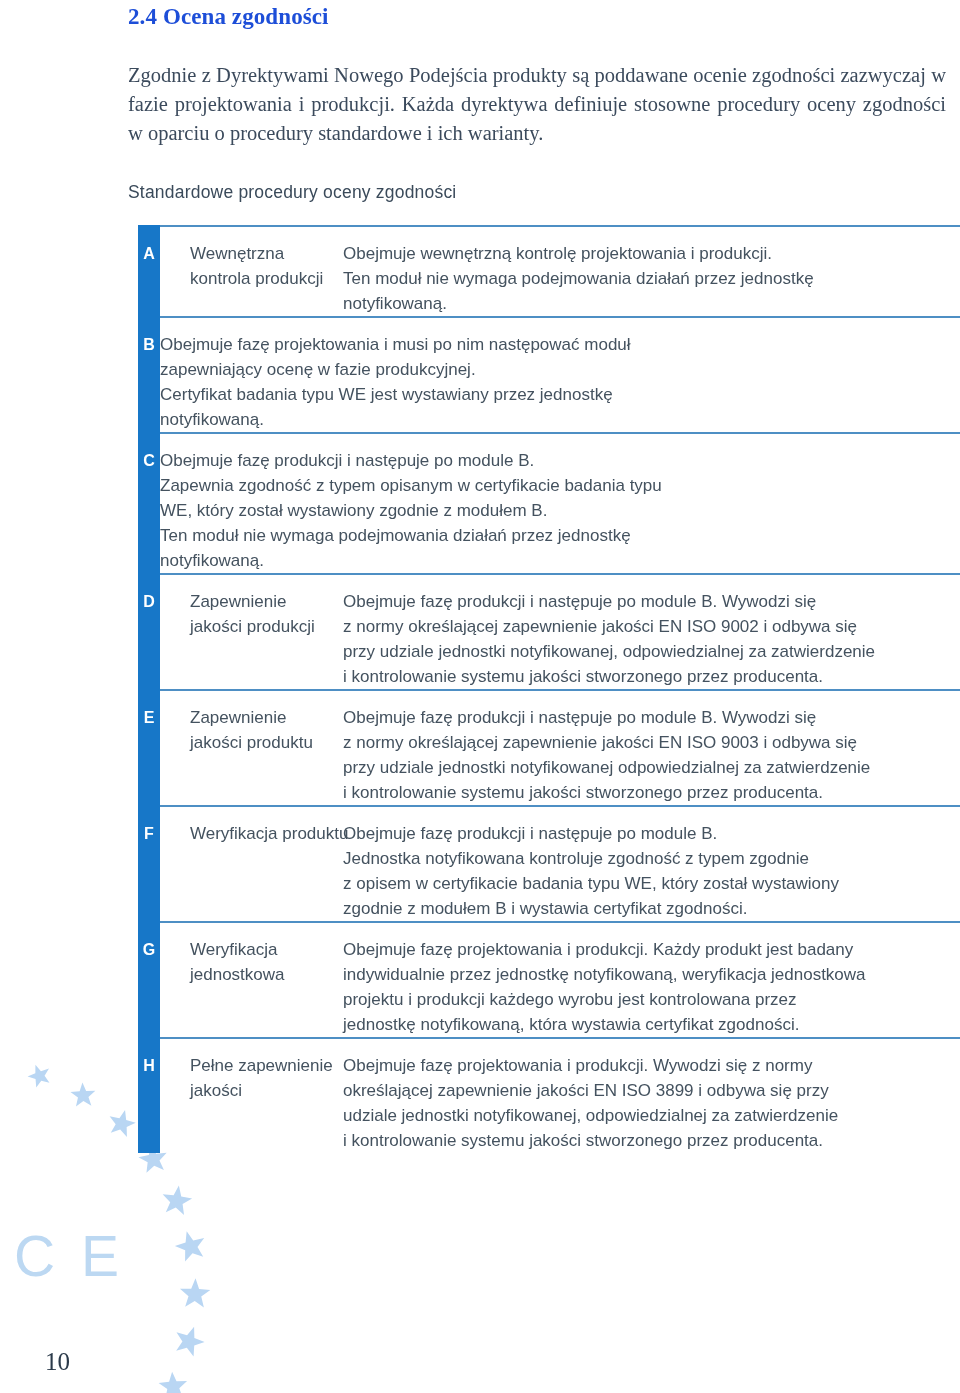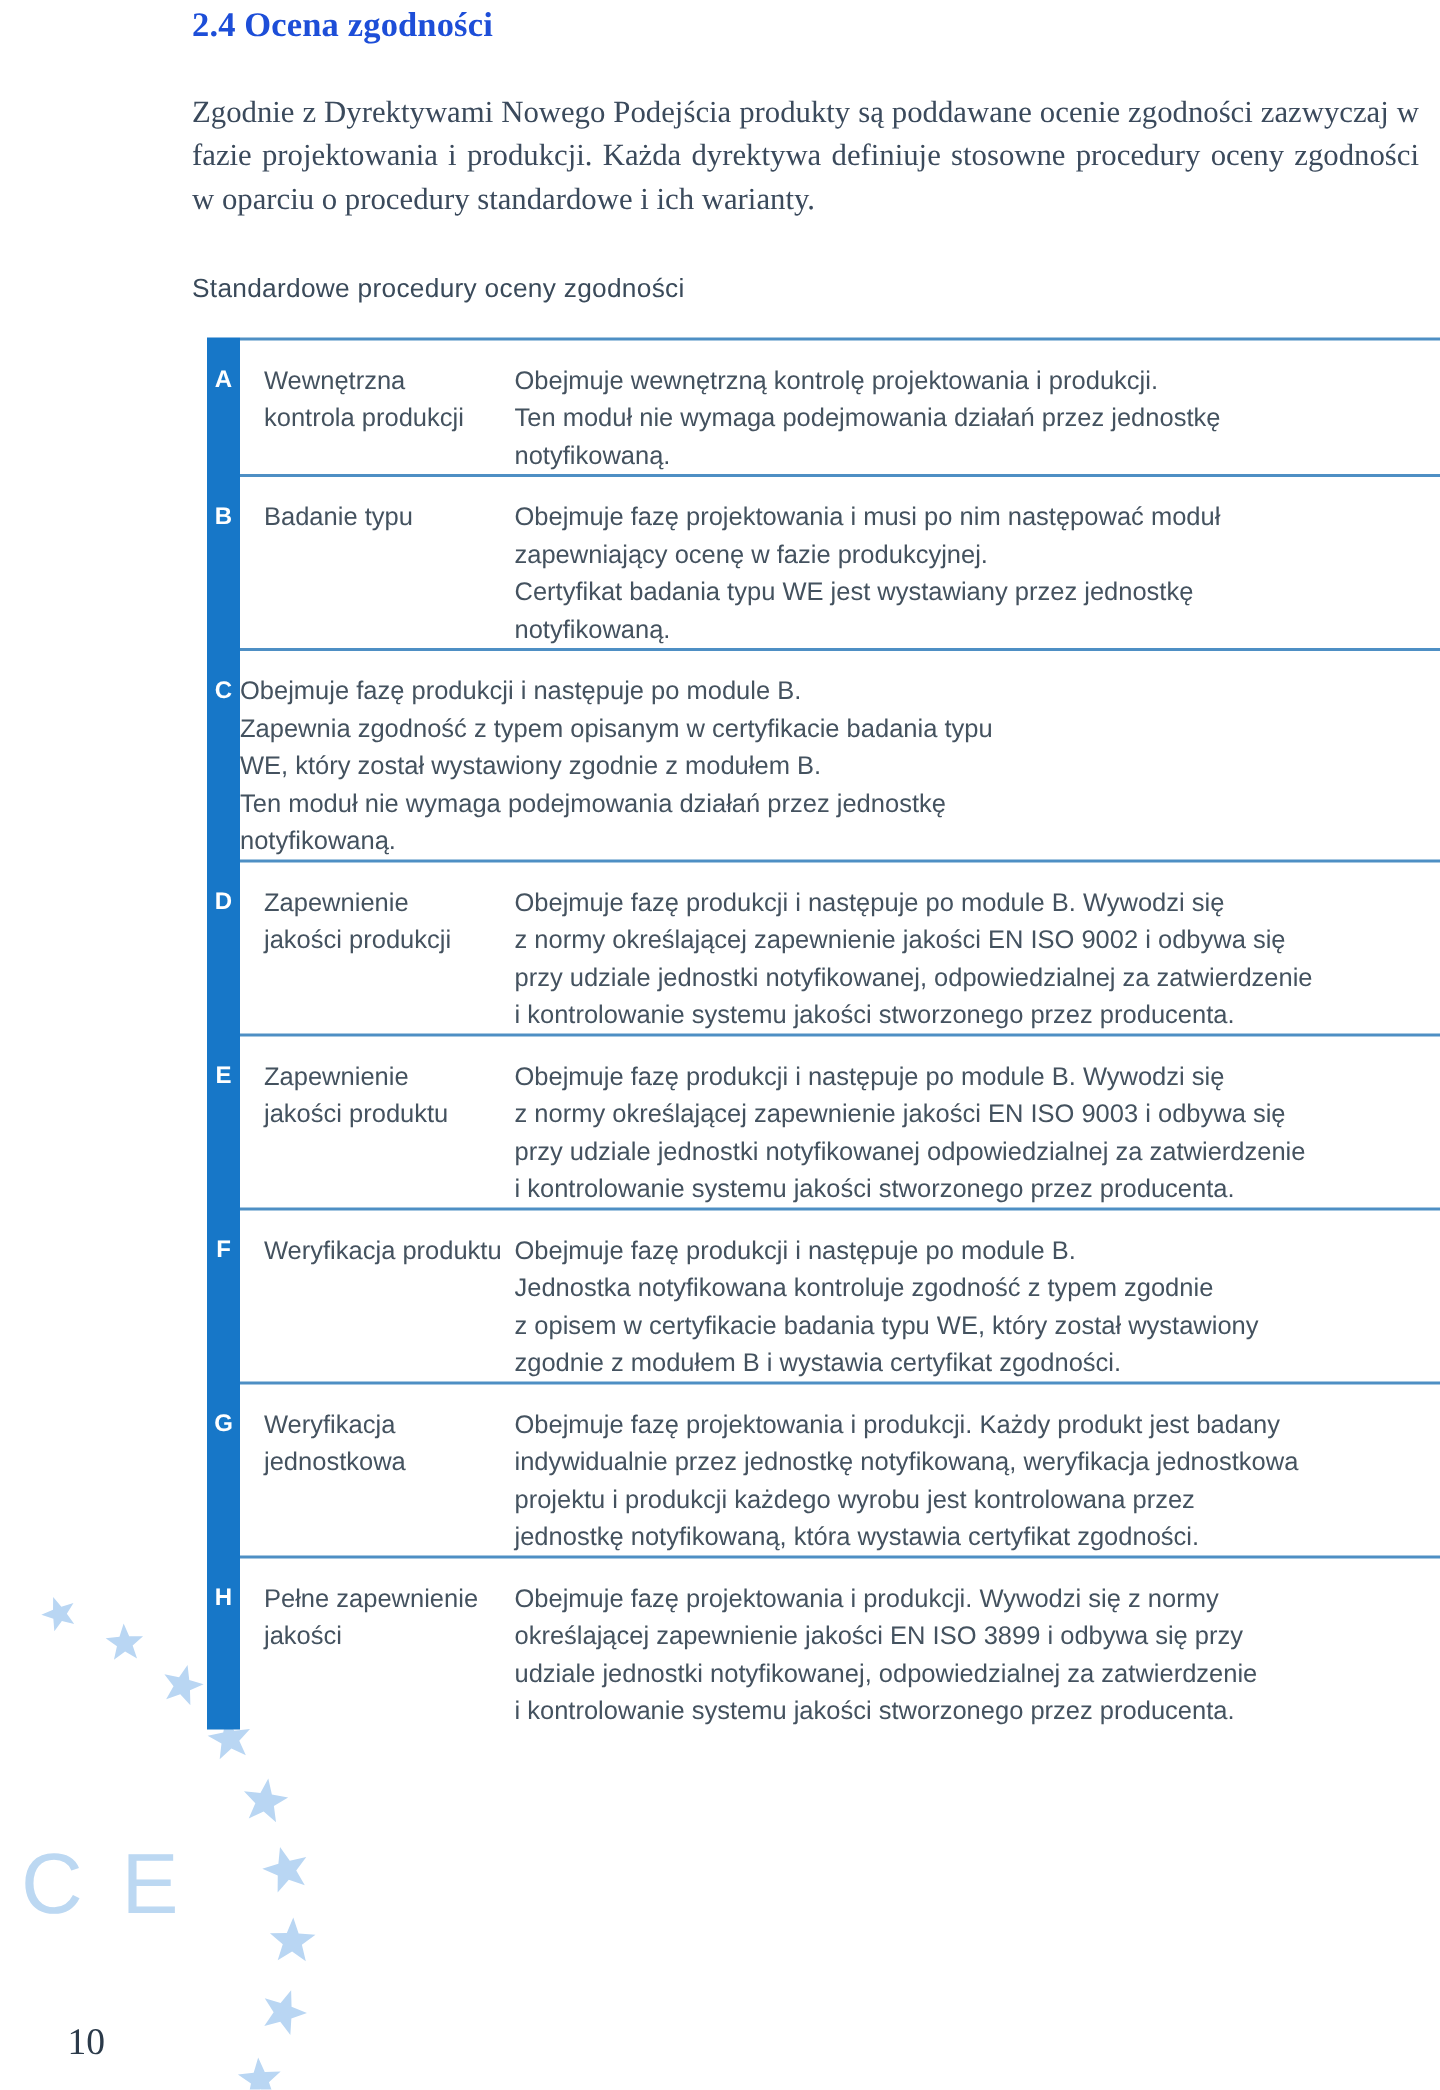--- a/index.html
+++ b/index.html
@@ -133,21 +133,21 @@
     width: 22px;
     text-align: center;
     color: #ffffff;
     font-size: 16px;
     font-weight: 700;
     line-height: 25px;
   }
   .col-name {
     width: 183px;
     flex: 0 0 183px;
-    padding-left: 16px;
+    padding-left: 30px;
     box-sizing: border-box;
     font-size: 17px;
     line-height: 25px;
     color: #44525f;
     white-space: pre-line;
   }
   .col-desc {
     flex: 1 1 auto;
     font-size: 17px;
     line-height: 25px;
@@ -201,21 +201,20 @@
           <div class="col-letter">A</div>
           <div class="col-name">Wewnętrzna
 kontrola produkcji</div>
           <div class="col-desc">Obejmuje wewnętrzną kontrolę projektowania i produkcji.
 Ten moduł nie wymaga podejmowania działań przez jednostkę
 notyfikowaną.</div>
         </div>
         <div class="pad-bottom"></div>
         <div class="row">
           <div class="col-letter">B</div>
-          <div class="col-name">Badanie typu</div>
           <div class="col-desc">Obejmuje fazę projektowania i musi po nim następować moduł
 zapewniający ocenę w fazie produkcyjnej.
 Certyfikat badania typu WE jest wystawiany przez jednostkę
 notyfikowaną.</div>
         </div>
         <div class="pad-bottom"></div>
         <div class="row">
           <div class="col-letter">C</div>
           <div class="col-desc">Obejmuje fazę produkcji i następuje po module B.
 Zapewnia zgodność z typem opisanym w certyfikacie badania typu

